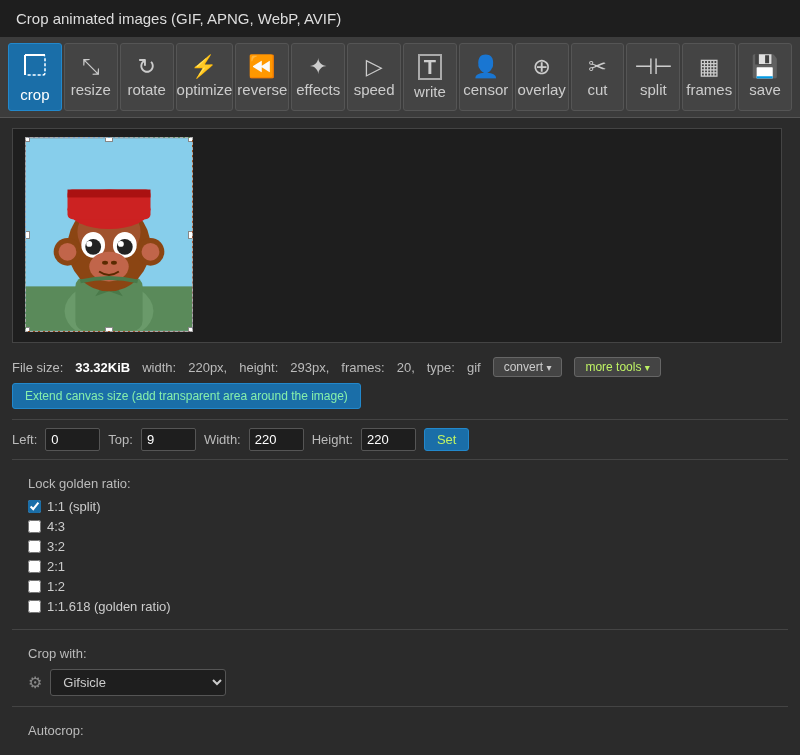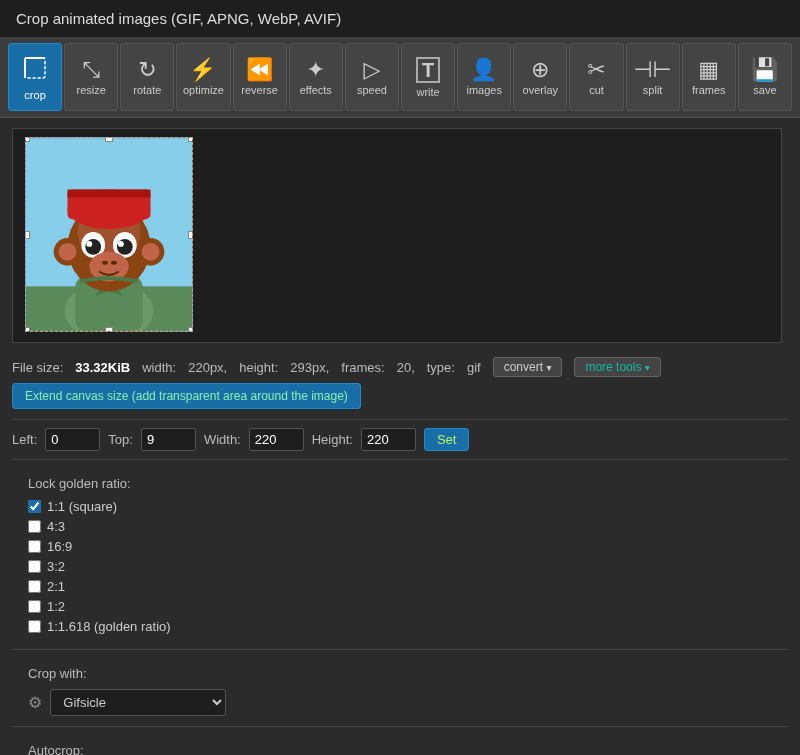--- a/index.html
+++ b/index.html
@@ -44,21 +44,21 @@
     }
     .tool-btn.active {
       background: #1a6ea8;
       border-color: #2288cc;
       color: #fff;
     }
     .tool-icon {
       font-size: 22px;
       line-height: 1;
     }
-    .tool-label { font-size: 11px; }
+    .tool-label { font-size: 15px; }
 
     #main-content {
       padding: 10px 12px;
     }
 
     #canvas-area {
       background: #1e1e1e;
       border: 1px solid #444;
       width: 770px;
       height: 215px;
@@ -114,21 +114,21 @@
       border: 1px solid #666;
       color: #ccc;
       padding: 2px 10px;
       border-radius: 3px;
       cursor: pointer;
       font-size: 12px;
     }
     .btn-more-tools {
       background: #444;
       border: 1px solid #666;
-      color: #14b8a6;
+      color: #bef264;
       padding: 2px 10px;
       border-radius: 3px;
       cursor: pointer;
       font-size: 12px;
     }
 
     #extend-btn {
       background: #1a6ea8;
       border: 1px solid #2288cc;
       color: #86efac;
@@ -277,21 +277,21 @@
     <span class="tool-label">speed</span>
   </div>
 
   <div class="tool-btn">
     <span class="tool-icon" style="font-size:20px;border:2px solid #aaa;padding:1px 4px;font-weight:bold;">T</span>
     <span class="tool-label">write</span>
   </div>
 
   <div class="tool-btn">
     <span class="tool-icon">👤</span>
-    <span class="tool-label">images</span>
+    <span class="tool-label">censor</span>
   </div>
 
   <div class="tool-btn">
     <span class="tool-icon">⊕</span>
     <span class="tool-label">overlay</span>
   </div>
 
   <div class="tool-btn">
     <span class="tool-icon">✂</span>
     <span class="tool-label">cut</span>
@@ -406,29 +406,25 @@
     <input type="text" class="param-input" value="220" style="">
     <label class="param-label">Height:</label>
     <input type="text" class="param-input" value="220" style="">
     <button class="btn-set">Set</button>
   </div>
 
   <div id="aspect-ratio-section">
     <div class="section-title">Lock golden ratio:</div>
     <div class="checkbox-item">
       <input type="checkbox" id="ar_1_1" checked="" style="">
-      <label for="ar_1_1">1:1 (square)</label>
+      <label for="ar_1_1">1:1 (split)</label>
     </div>
     <div class="checkbox-item">
       <input type="checkbox" id="ar_4_3" style="">
       <label for="ar_4_3">4:3</label>
-    </div>
-    <div class="checkbox-item">
-      <input type="checkbox" id="ar_16_9" style="">
-      <label for="ar_16_9">16:9</label>
     </div>
     <div class="checkbox-item">
       <input type="checkbox" id="ar_3_2" style="">
       <label for="ar_3_2">3:2</label>
     </div>
     <div class="checkbox-item">
       <input type="checkbox" id="ar_2_1" style="">
       <label for="ar_2_1">2:1</label>
     </div>
     <div class="checkbox-item">

